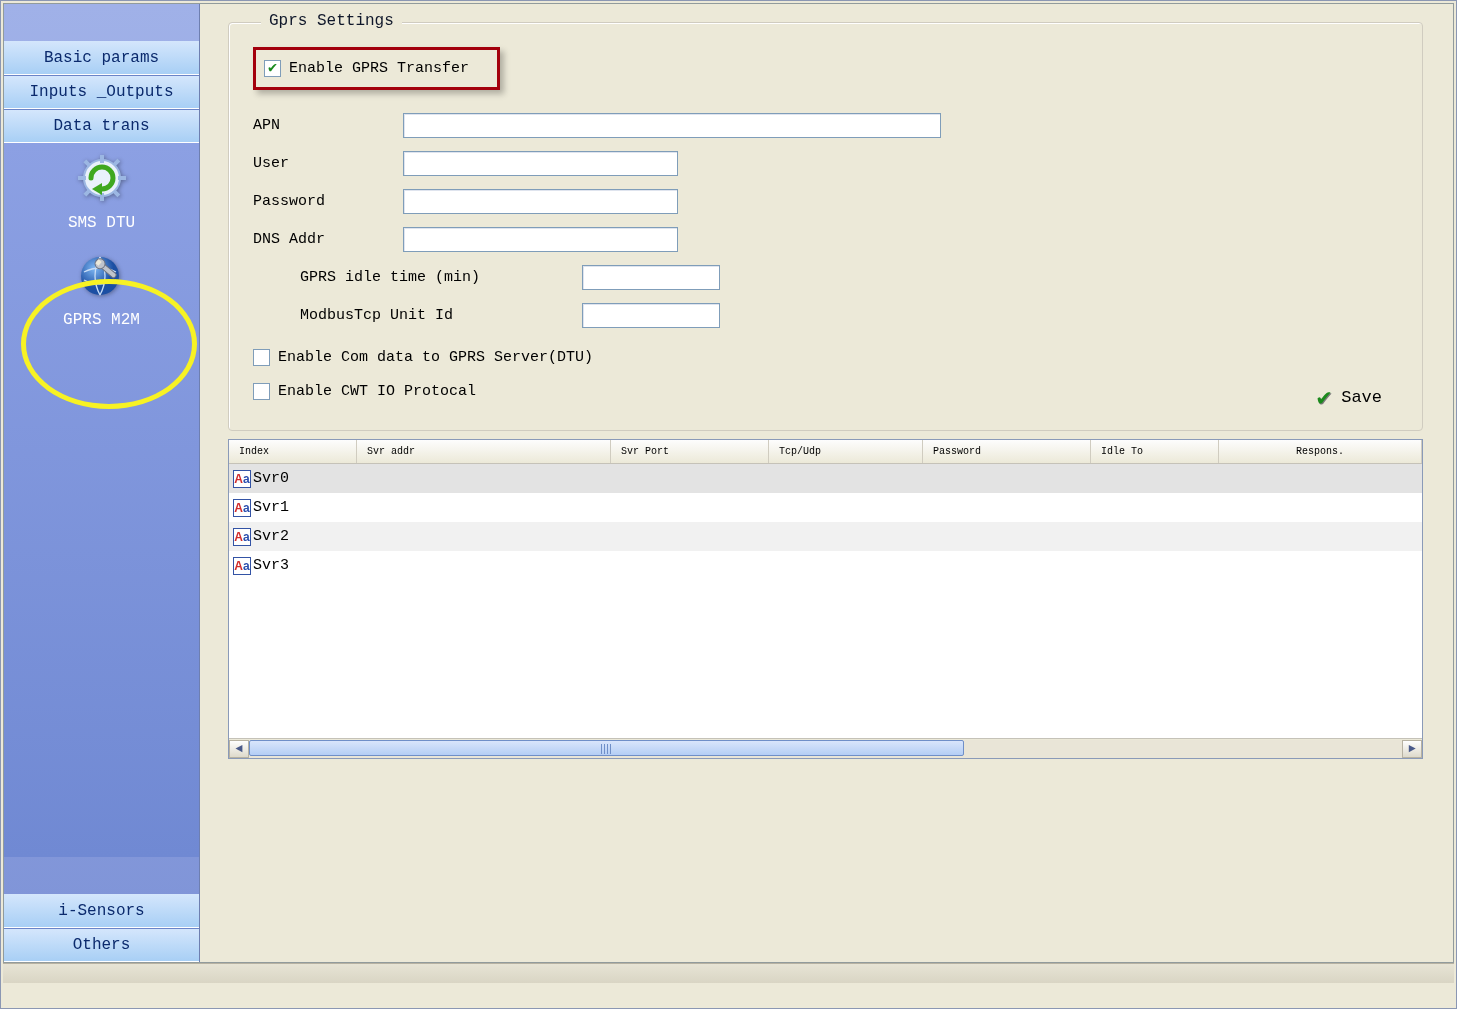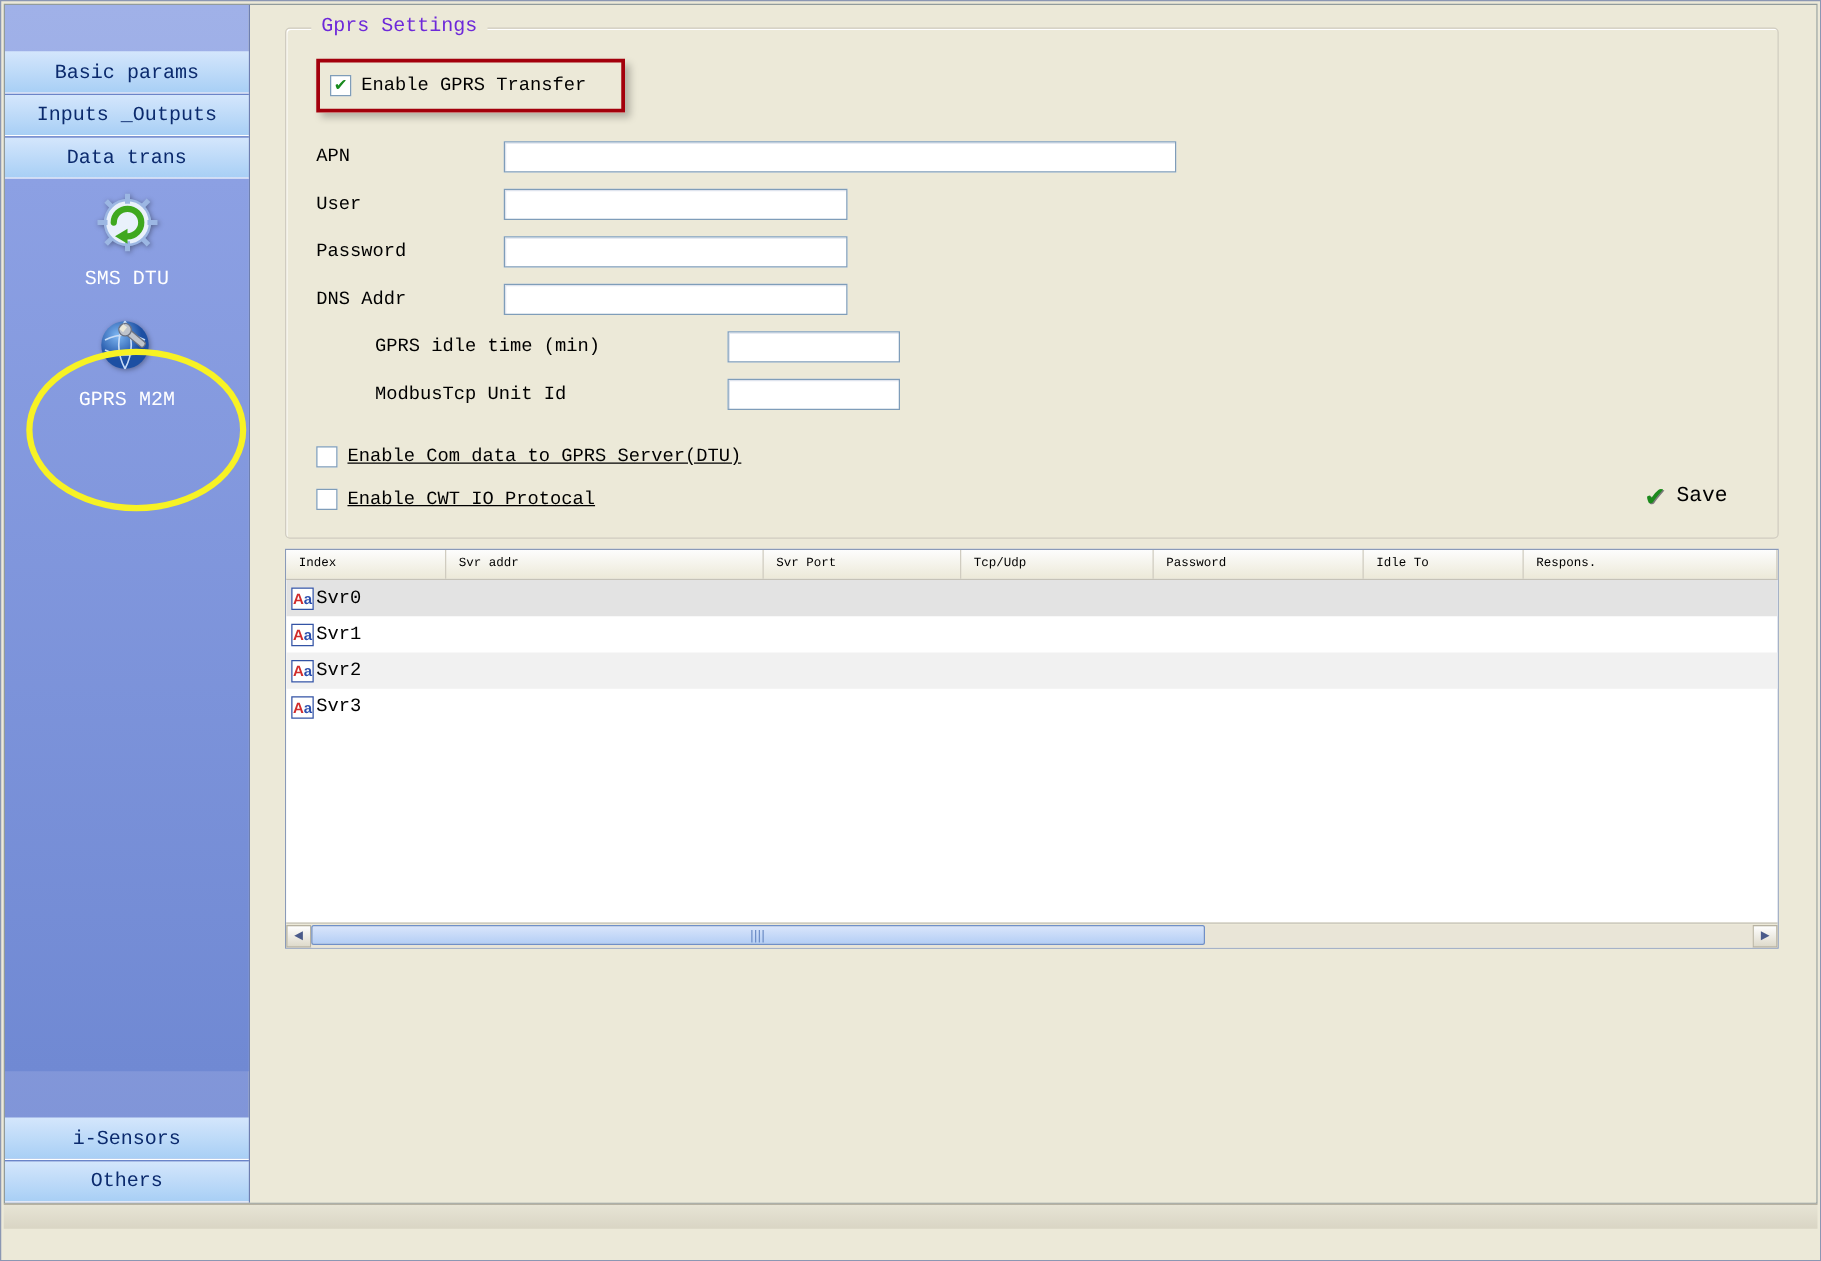--- a/index.html
+++ b/index.html
@@ -91,24 +91,24 @@
       position: relative;
       border: 1px solid #d0ccc0;
       border-radius: 4px;
       padding: 24px 34px 22px 24px;
       background: #ece9d8;
       box-shadow: inset 1px 1px 0 #fff;
     }
     .group-title {
       position: absolute;
       top: -11px;
-      left: 20px;
+      left: 32px;
       background: #ece9d8;
       padding: 0 8px;
-      color: #6d28d9;
+      color: #0f172a;
       font-size: 16px;
     }
     .form-row { display: flex; align-items: center; height: 38px; }
     .form-label { width: 150px; }
     .wide-label { width: 282px; margin-left: 47px; }
     .form-input {
       border: 1px solid #7f9db9;
       background: #fff;
       height: 25px;
       padding: 0 4px;
@@ -125,21 +125,21 @@
       align-items: center;
       justify-content: center;
       margin-right: 8px;
     }
     .cb.checked::after {
       content: "✔";
       color: #198a1d;
       font-size: 15px;
       line-height: 1;
     }
-    .chk-row { display: flex; align-items: flex-end; height: 34px; text-decoration: underline; }
+    .chk-row { display: flex; align-items: center; height: 34px; }
     .em-box {
       position: relative;
       border: 3px solid #a3000c;
       padding: 10px 28px 10px 8px;
       display: inline-flex;
       align-items: center;
       box-shadow: 4px 4px 6px rgba(0,0,0,.25);
       margin-bottom: 16px;
     }
     .save-btn {
@@ -163,21 +163,21 @@
       flex-direction: column;
     }
     .thead { display: flex; background: linear-gradient(#fdfdfd,#ece9d8); border-bottom: 1px solid #c5c2b8;}
     .th {
       padding: 6px 10px;
       border-right: 1px solid #d0ccc0;
       font-size: 10px;
       color: #000;
       text-align: left;
     }
-    .c0{width:128px;} .c1{width:254px;} .c2{width:158px;} .c3{width:154px;} .c4{width:168px;} .c5{width:128px;} .c6{flex:1;}
+    .c0{width:128px;} .c1{width:254px;} .c2{width:158px;} .c3{width:154px;} .c4{width:168px;} .c5{width:128px;} .c6{flex:1;text-align:center;}
     .tbody { flex:1; overflow:auto; background:#fff; }
     .trow { display:flex; height:29px; align-items:center; }
     .trow:nth-child(odd){ background:#f1f1f1; }
     .trow:first-child{ background:#e3e3e3; }
     .td { padding:0 4px; display:flex; align-items:center; gap:2px; }
     .aa-icon {
       width:18px;height:18px;border:1px solid #3353a5;background:#fff;
       display:inline-flex;align-items:center;justify-content:center;
       font:bold 12px/1 Arial;
     }

